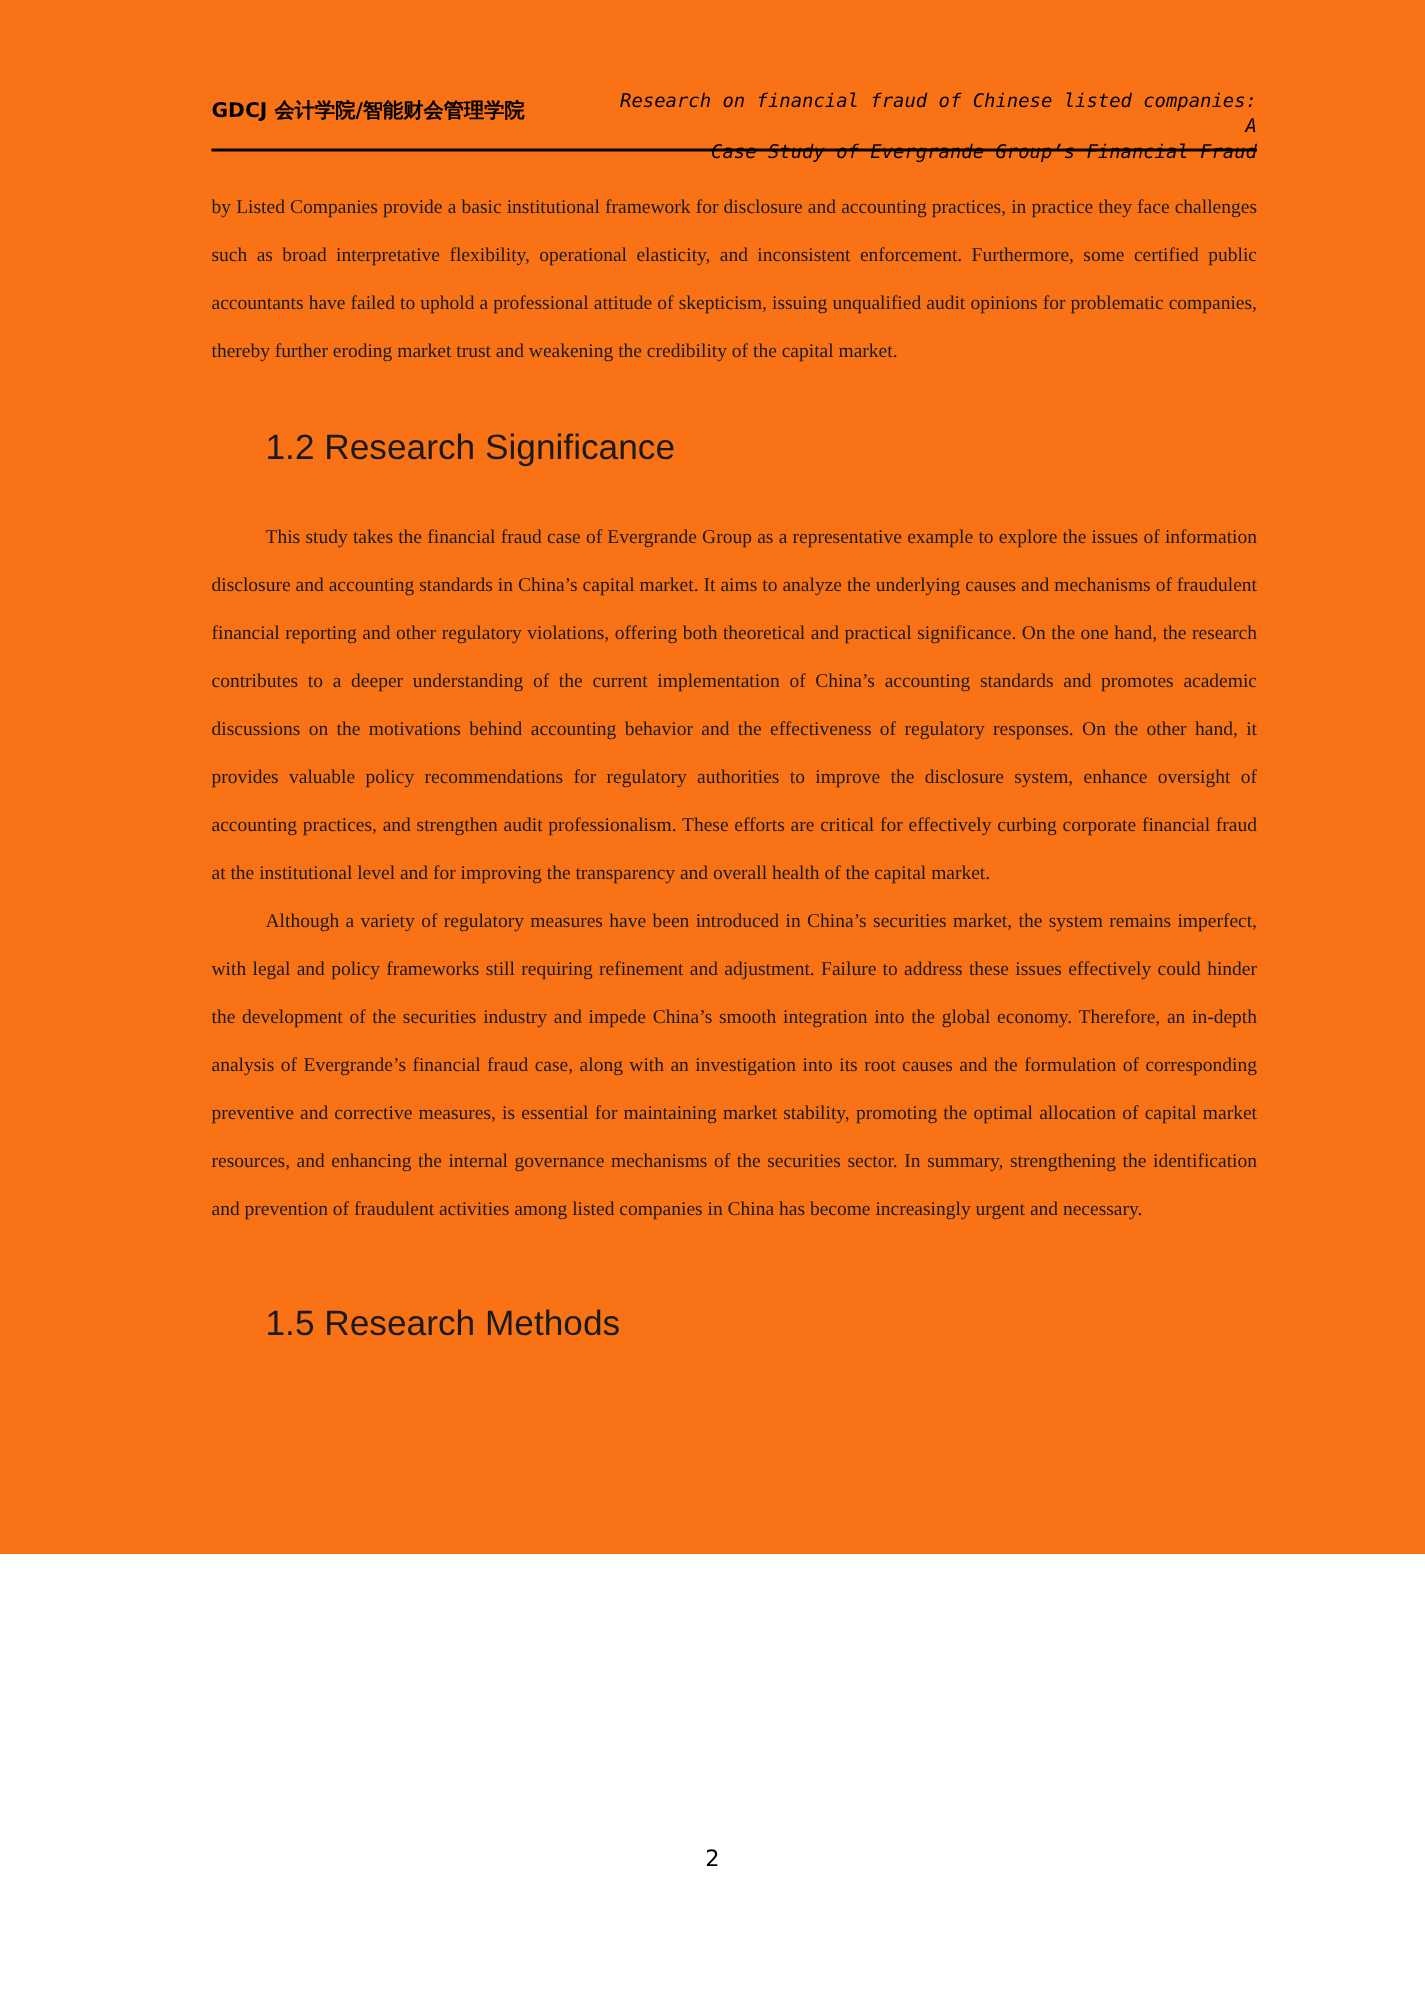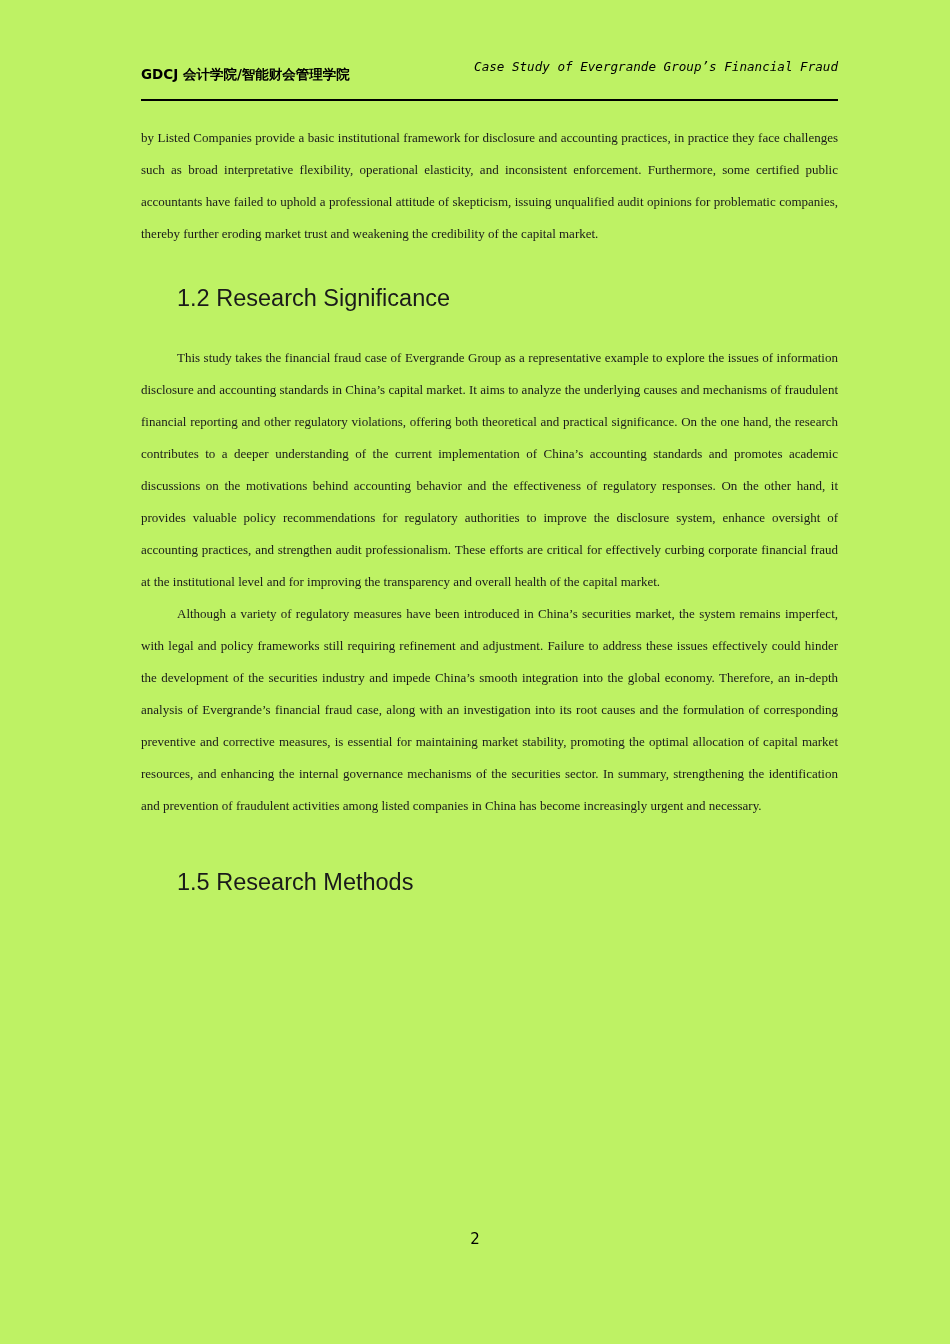--- a/index.html
+++ b/index.html
@@ -13,22 +13,22 @@
     position: relative;
     font-family: "Liberation Serif", "DejaVu Serif", serif;
     color: #000000;
     overflow: hidden;
   }
 
   .page {
     position: absolute;
     top: 0; left: 0;
     width: 950px;
-    height: 1344px;
-    background: #bef264;
+    height: 1036px;
+    background: #f97316;
   }
 
   
   .header {
     position: absolute;
     left: 141px;
     top: 58px;
     width: 697px;
     height: 40px;
   }
@@ -118,20 +118,21 @@
 </style>
 </head>
 <body>
 
 <div class="page">
 
   <div class="header">
     <div class="header-inner">
       <div class="header-left">GDCJ 会计学院/智能财会管理学院</div>
       <div class="header-right">
+        <div>Research on financial fraud of Chinese listed companies: A</div>
         <div>Case Study of Evergrande Group’s Financial Fraud</div>
       </div>
     </div>
   </div>
 
   <div class="header-rule"></div>
 
   <div class="content">
 
     <p class="body">by Listed Companies provide a basic institutional framework for disclosure and accounting practices, in practice they face challenges such as broad interpretative flexibility, operational elasticity, and inconsistent enforcement. Furthermore, some certified public accountants have failed to uphold a professional attitude of skepticism, issuing unqualified audit opinions for problematic companies, thereby further eroding market trust and weakening the credibility of the capital market.</p>

